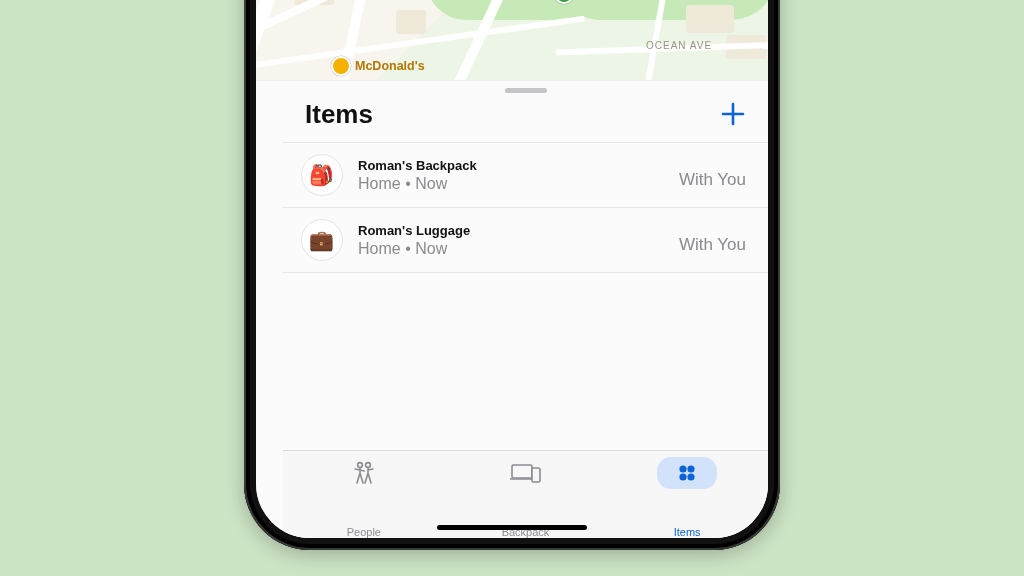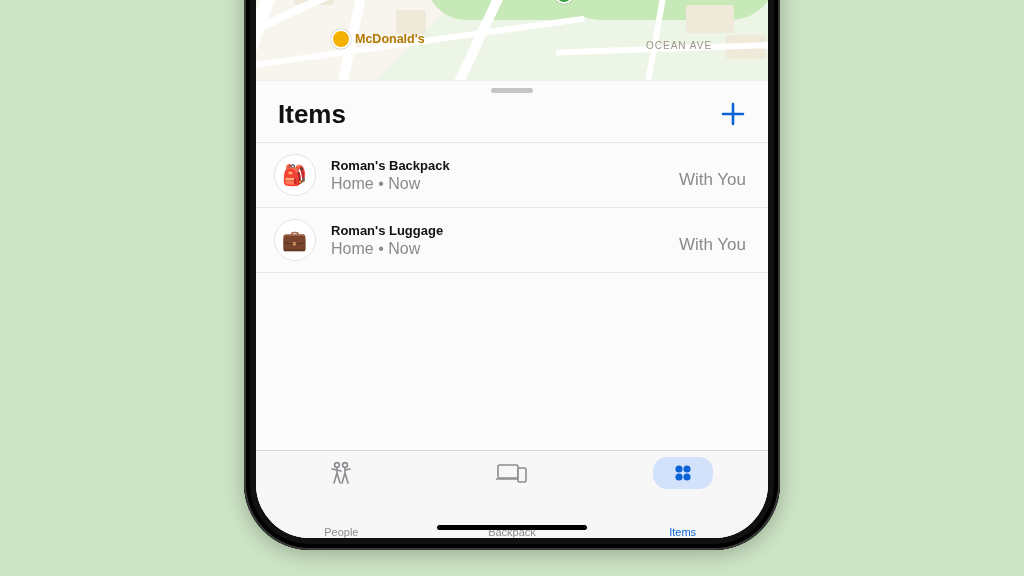--- a/index.html
+++ b/index.html
@@ -58,20 +58,21 @@
   .poi-yellow span{color:#b37800;}
   .street-label{position:absolute;font-size:10px;color:#9a9388;letter-spacing:1px;font-weight:500;}
   
   .sheet{
     flex:1;
     background:#fbfbfb;
     display:flex;
     flex-direction:column;
     border-top:1px solid rgba(0,0,0,.05);
     position:relative;
+    padding-left:27px;
   }
   .grabber{width:42px;height:5px;background:#c5c5c7;border-radius:3px;margin:7px auto 0 auto;}
   .sheet-header{display:flex;align-items:center;justify-content:space-between;padding:6px 22px 12px 22px;}
   .sheet-title{font-size:26px;font-weight:700;color:#111;}
   .add-btn{color:#0b63d6;font-size:34px;font-weight:300;line-height:26px;cursor:pointer;}
   .row{
     display:flex;align-items:center;gap:15px;
     padding:11px 22px 11px 18px;
     border-top:1px solid #e6e6e8;
   }
@@ -120,21 +121,21 @@
         <div class="building b4"></div>
       <div class="road r1"></div>
         <div class="road r2"></div>
         <div class="road r3"></div>
       <div class="road r4"></div>
         <div class="road r5"></div>
         <div class="road r6"></div>
       <div class="road r8"></div>
         <div class="road r9"></div>
 
-      <div class="map-poi poi-yellow" style="left:75px;top:89px;">
+      <div class="map-poi poi-yellow" style="left:75px;top:116px;">
         <div class="poi-dot"></div>
         <span style="font-weight:600;">McDonald's</span>
       </div>
       <div class="map-poi poi-green" style="left:222px;top:44px;">
         <span style="font-weight:600;">Balboa Park</span>
         <div class="poi-dot"></div>
       </div>
       <div class="street-label" style="left:390px;top:100px;">OCEAN AVE</div>
     </div>
 

